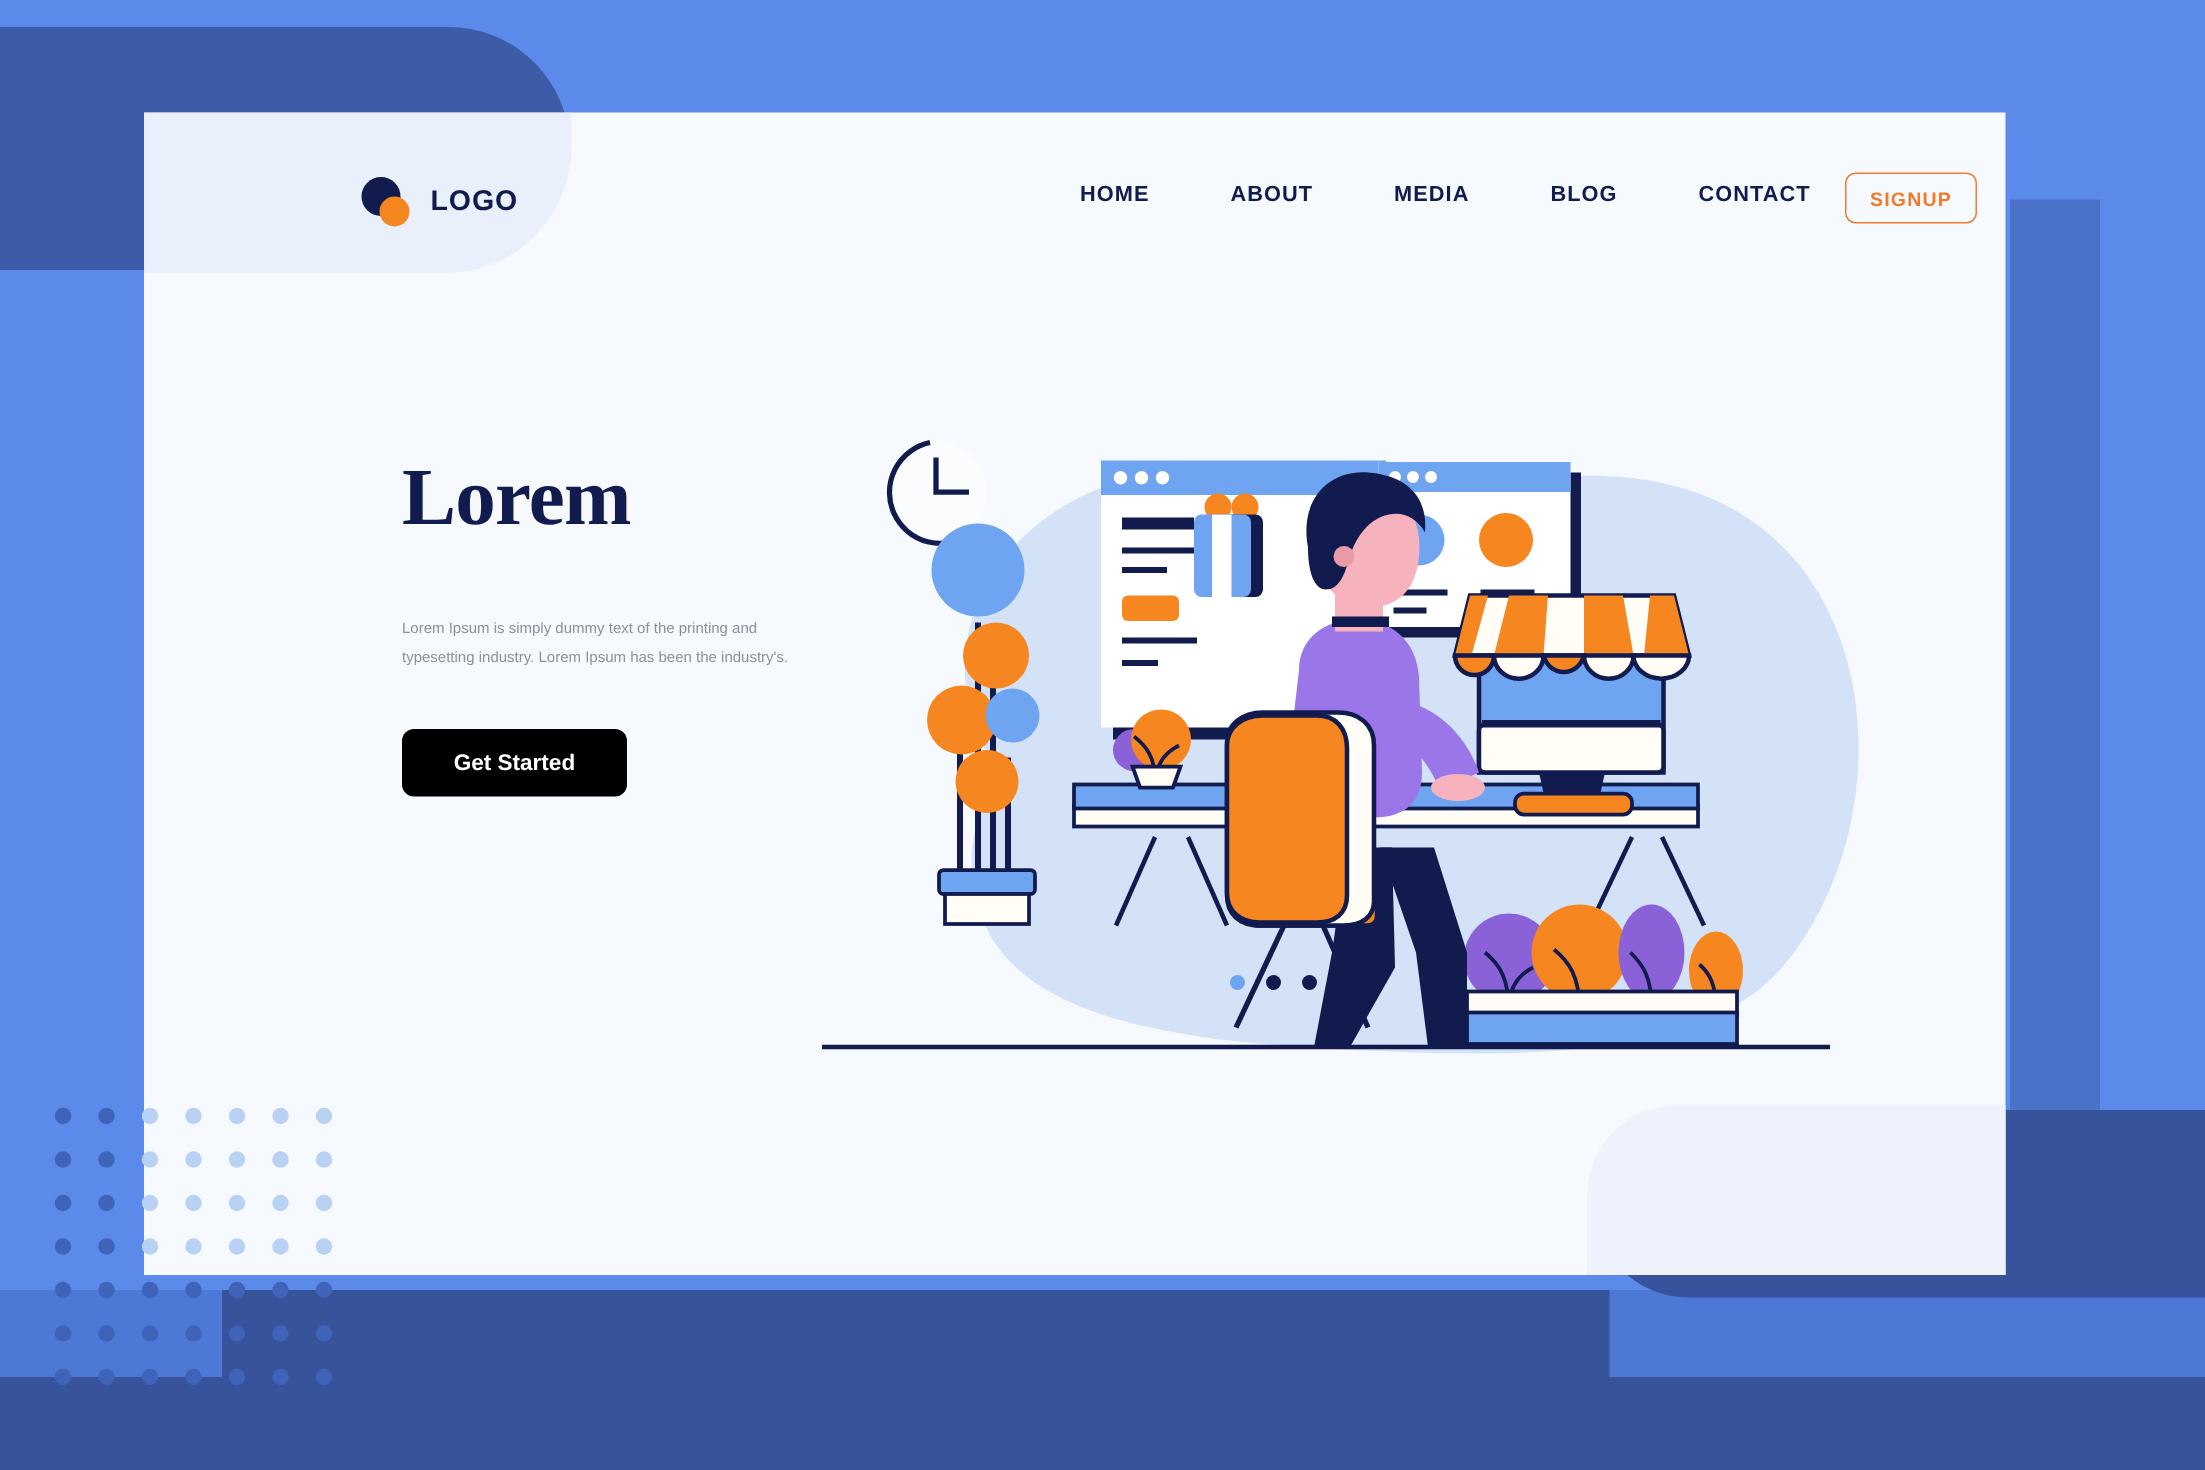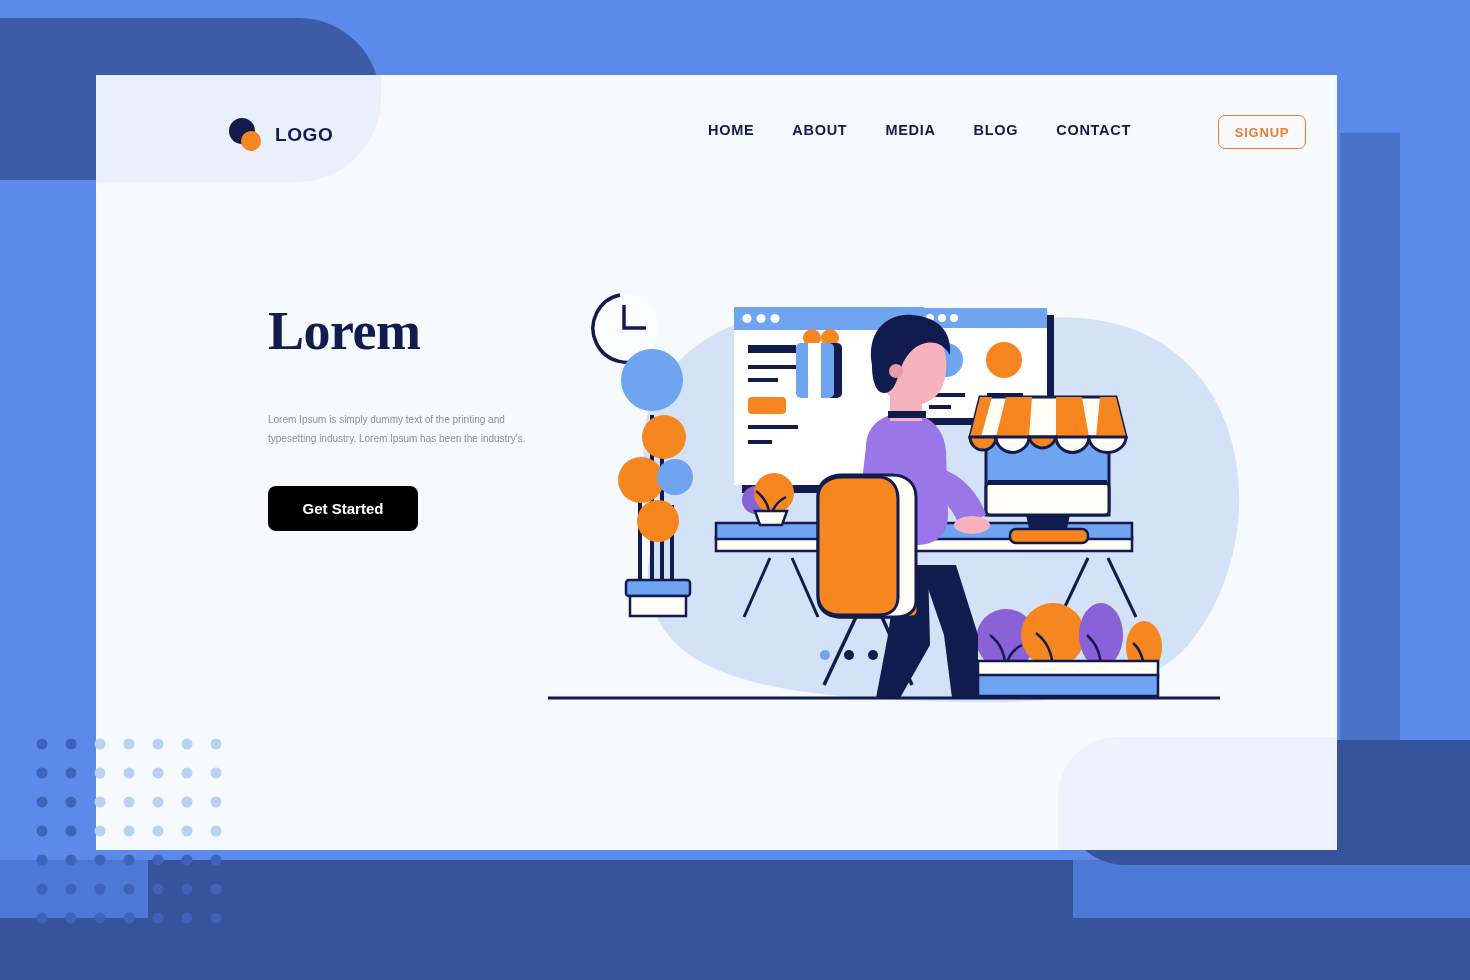--- a/index.html
+++ b/index.html
@@ -51,21 +51,21 @@
     position:absolute; left:0; top:0; width:285px; height:107px;
     background:#e9effb; border-radius:0 0 84px 0;
   }
   .card-bottom-blob {
     position:absolute; left:962px; top:662px; width:340px; height:113px;
     background:#edf2fc; border-radius:60px 0 0 0;
   }
 
   
   .navbar {
-    position:absolute; left:0; top:0; width:100%; height:112px;
+    position:absolute; left:12px; top:0; width:100%; height:112px;
     display:flex; align-items:center;
   }
   .logo-wrap {
     position:absolute; left:133px; top:43px;
     display:flex; align-items:center; gap:13px;
   }
   .logo-mark { position:relative; width:33px; height:33px; }
   .logo-circle-dark {
     position:absolute; left:0; top:0; width:26px; height:26px;
     border-radius:50%; background:#111b4e;
@@ -73,21 +73,21 @@
   .logo-circle-orange {
     position:absolute; left:12px; top:13px; width:20px; height:20px;
     border-radius:50%; background:#f6861f;
   }
   .logo-text {
     font-size:19px; font-weight:bold; letter-spacing:.6px; color:#111b4e;
   }
 
   .nav-links {
     position:absolute; left:612px; top:47px;
-    display:flex; align-items:flex-end; gap:0;
+    display:flex; align-items:flex-end; gap:16px;
   }
   .nav-link {
     font-size:14.5px; font-weight:bold; letter-spacing:.7px;
     color:#111b4e; cursor:pointer; white-space:nowrap;
   }
   .nav-link + .nav-link { margin-left:38px; }
 
   .signup-btn {
     position:absolute; left:1122px; top:40px;
     width:88px; height:34px;

